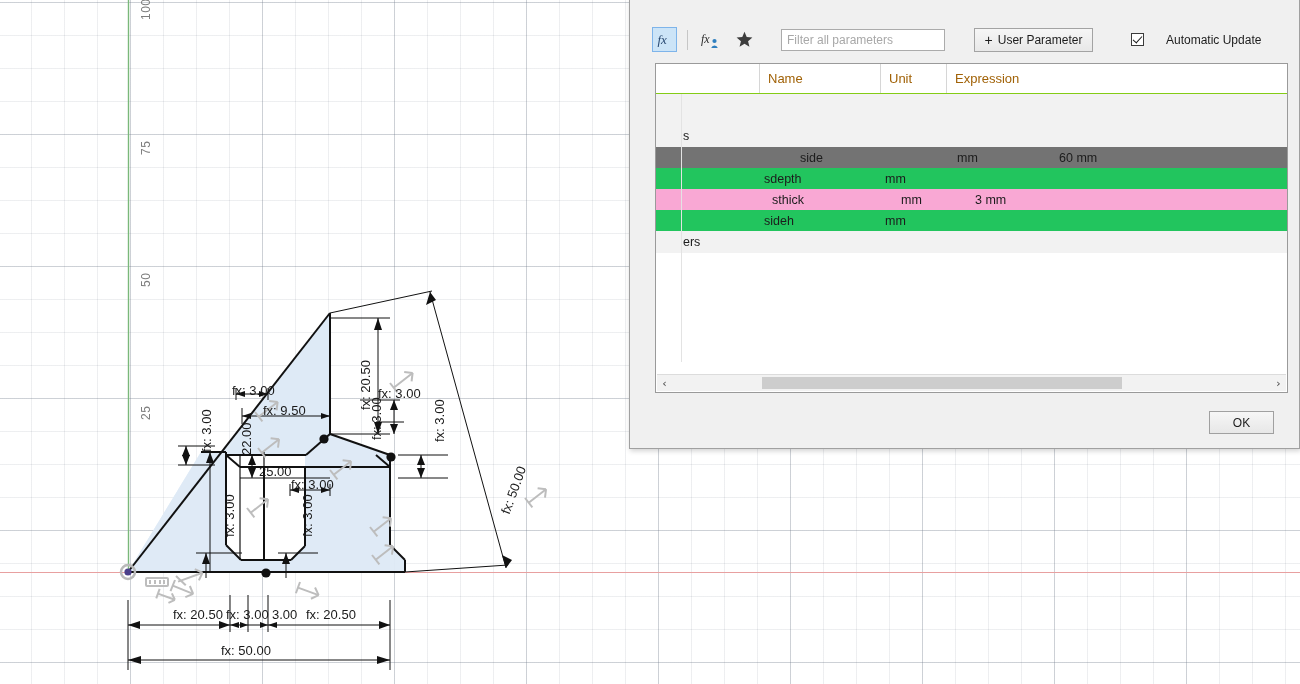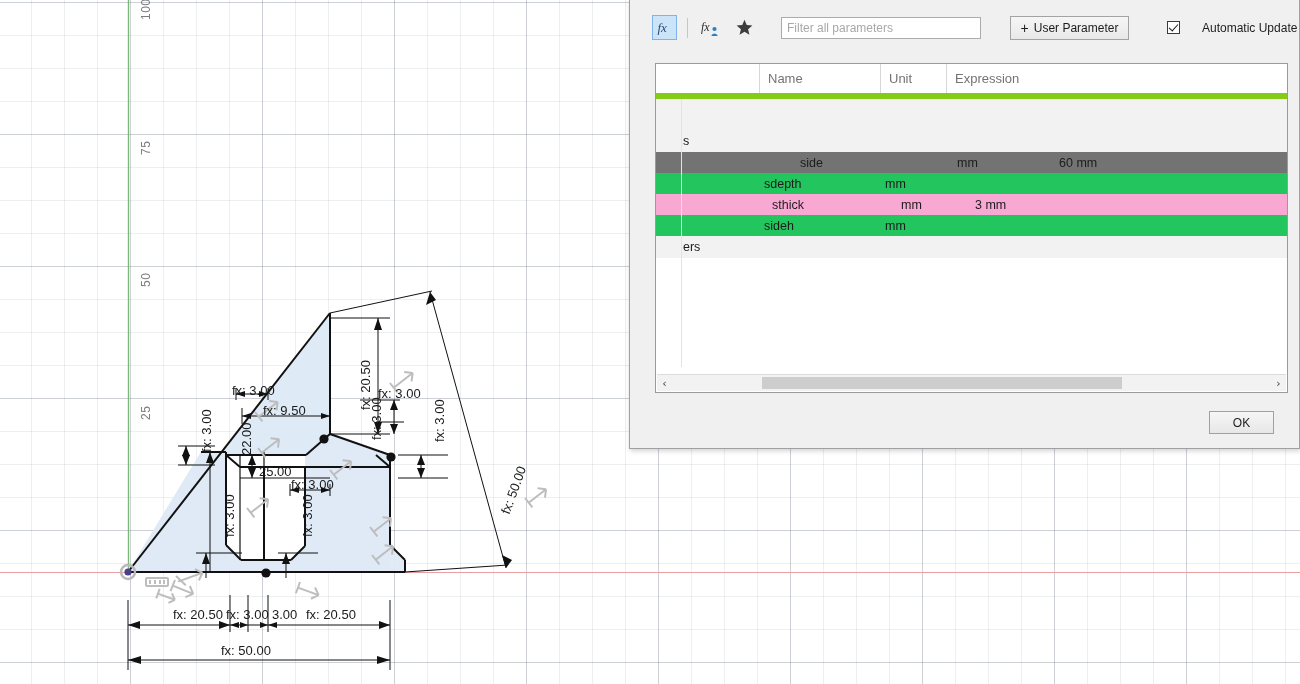--- a/index.html
+++ b/index.html
@@ -68,21 +68,21 @@
     height: 450px;
     background: #f0f0f0;
     border: 1px solid #a0a0a0;
     border-top: none;
     box-sizing: border-box;
     box-shadow: 1px 2px 5px rgba(0,0,0,0.18);
   }
 
   .toolbar {
     position: absolute;
-    left: 0; top: 0;
+    left: 0; top: 12px;
     width: 100%;
     height: 57px;
     display: flex;
     align-items: center;
     padding-left: 22px;
     box-sizing: border-box;
   }
   .tb-btn {
     width: 25px; height: 25px;
     display: flex; align-items: center; justify-content: center;
@@ -96,21 +96,21 @@
   .tb-divider {
     width: 1px;
     height: 20px;
     background: #c6c6c6;
     margin: 0 10px;
   }
   .tb-gap { width: 9px; }
 
   .filter-box {
     margin-left: 24px;
-    width: 200px;
+    width: 164px;
     height: 22px;
     background: #ffffff;
     border: 1px solid #ababab;
     box-sizing: border-box;
     font-family: "Liberation Sans", sans-serif;
     font-size: 12px;
     color: #333;
     padding: 0 5px;
     outline: none;
   }
@@ -165,25 +165,25 @@
     width: 633px;
     height: 330px;
     background: #ffffff;
     border: 1px solid #9a9a9a;
     box-sizing: border-box;
     overflow: hidden;
   }
   .tbl-head {
     display: flex;
     height: 29px;
-    border-bottom: 6px solid #84cc16;
+    border-bottom: 1px solid #84cc16;
     background: #ffffff;
     font-family: "Liberation Sans", sans-serif;
     font-size: 13px;
-    color: #737373;
+    color: #a16207;
     align-items: center;
   }
   .th {
     box-sizing: border-box;
     padding-left: 8px;
     height: 100%;
     display: flex; align-items: center;
     border-right: 1px solid #d6d6d6;
   }
   .th.c0 { width: 104px; border-right: 1px solid #d6d6d6; }

